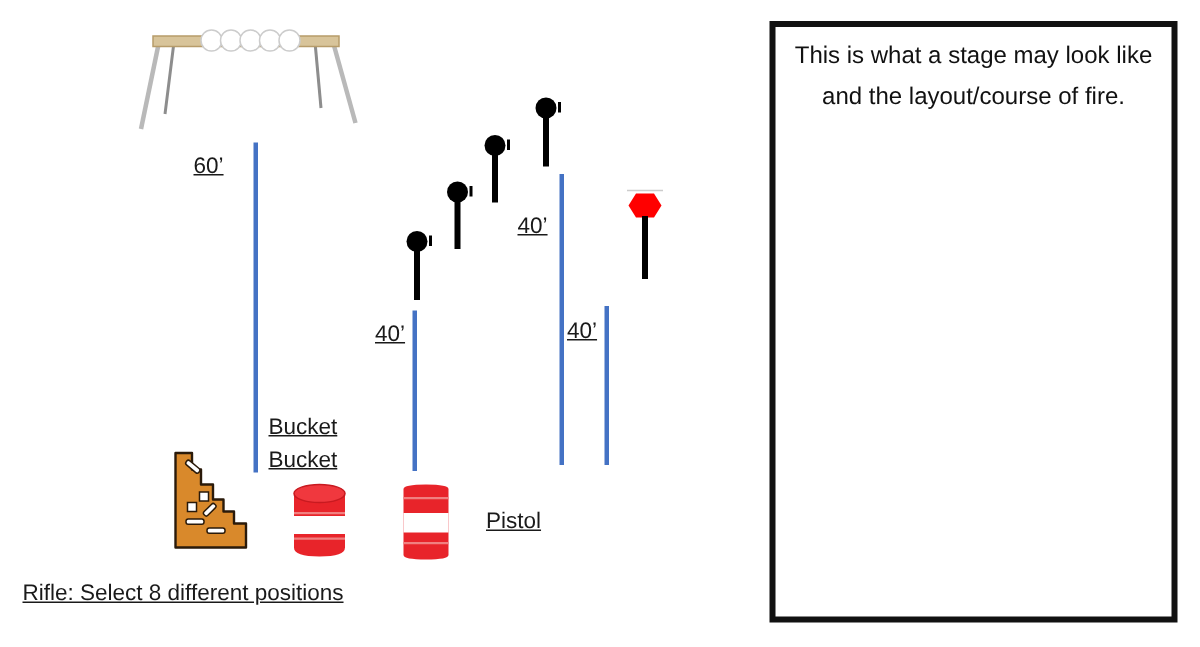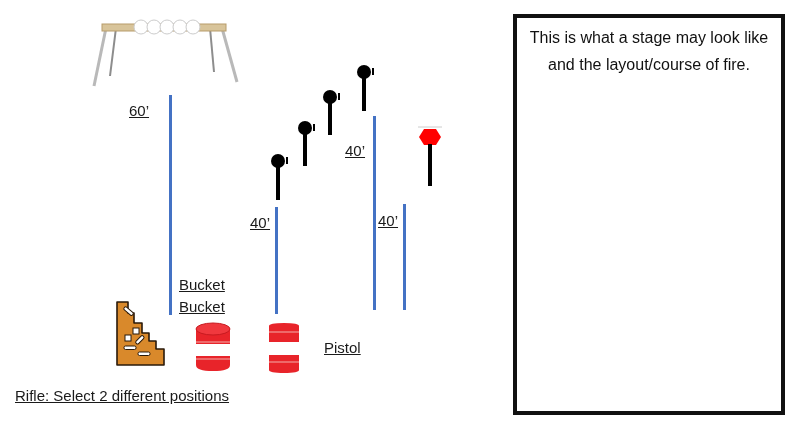--- a/index.html
+++ b/index.html
@@ -94,17 +94,17 @@
 
 <svg style="left:267px;top:322px" width="34" height="52" viewBox="0 0 34 52">
   <path d="M2,4 Q2,1 17,1 Q32,1 32,4 L32,48 Q32,51 17,51 Q2,51 2,48 Z" fill="#e8242a"></path>
   <rect x="2" y="20" width="30" height="13" fill="#ffffff"></rect>
   <line x1="2" y1="10" x2="32" y2="10" stroke="#f08080" stroke-width="1.5"></line>
   <line x1="2" y1="40" x2="32" y2="40" stroke="#f08080" stroke-width="1.5"></line>
 </svg>
 
 <span class="lbl" style="left:324px;top:339px">Pistol</span>
 
-<span class="lbl" style="left:15px;top:387px">Rifle: Select 2 different positions</span>
+<span class="lbl" style="left:15px;top:387px">Rifle: Select 8 different positions</span>
 
 <div class="info-box">
   <div class="info-text">This is what a stage may look like and the layout/course of fire.</div>
 </div>
 
 </body></html>

